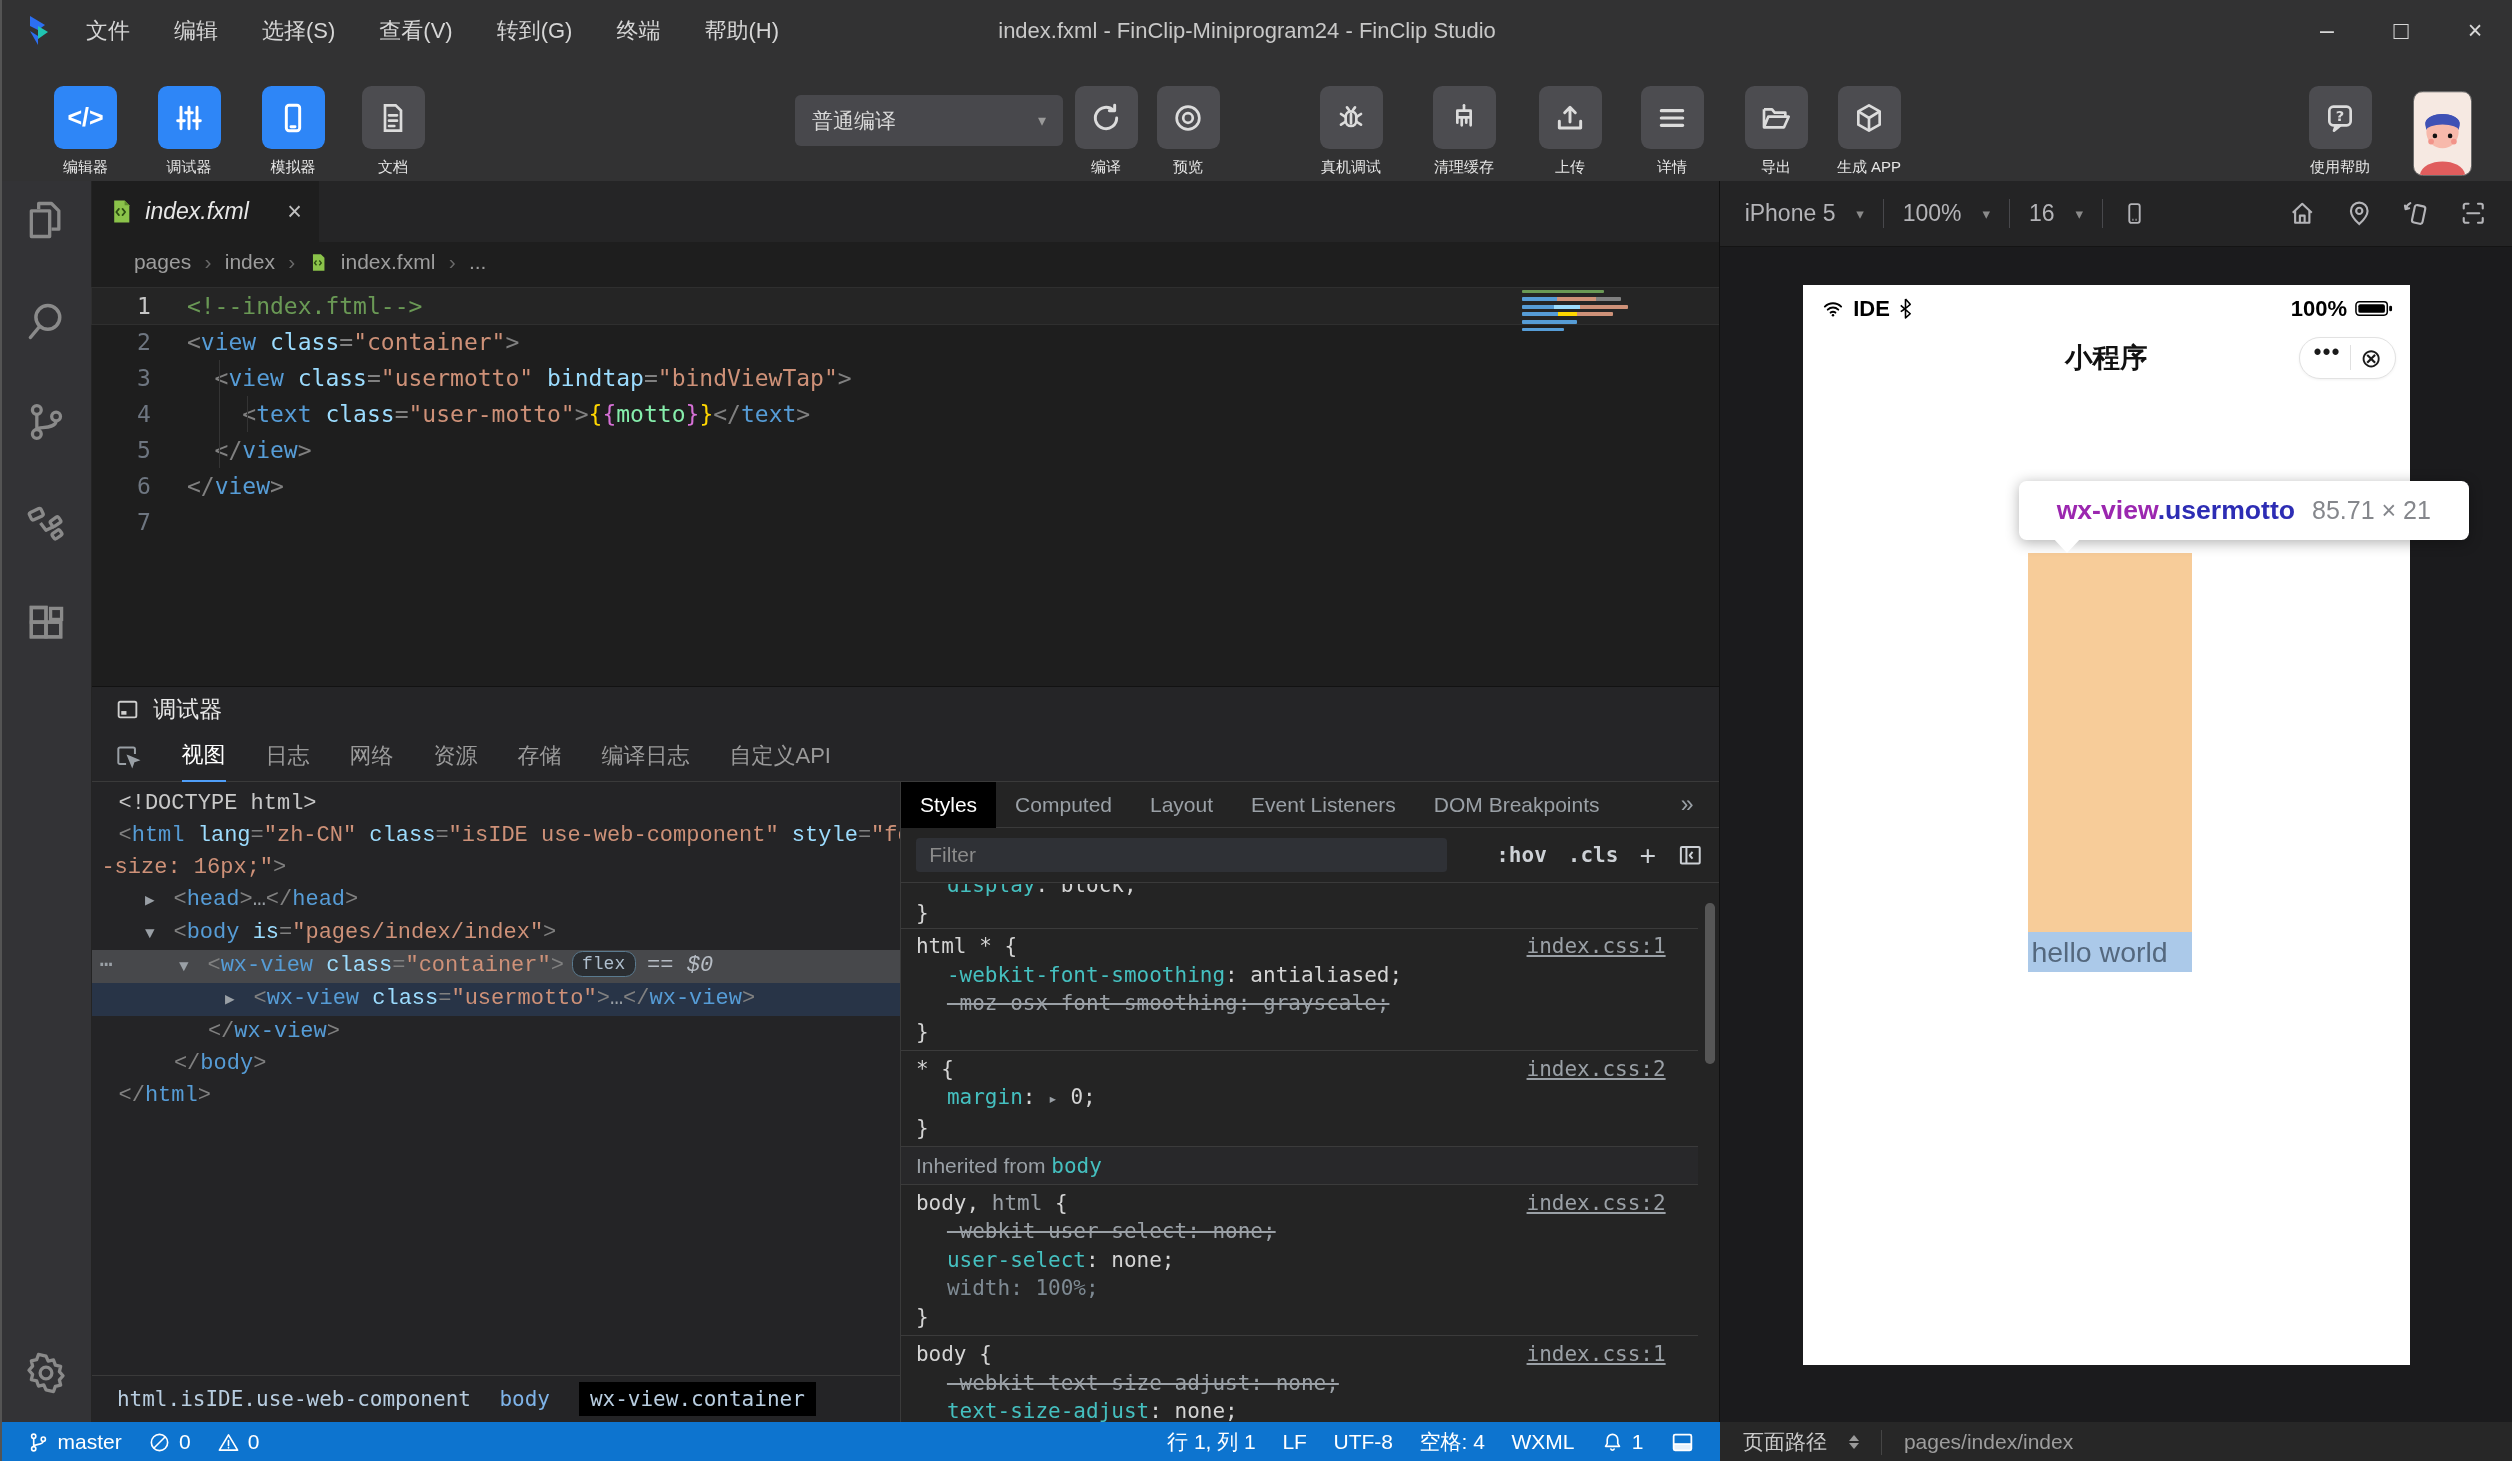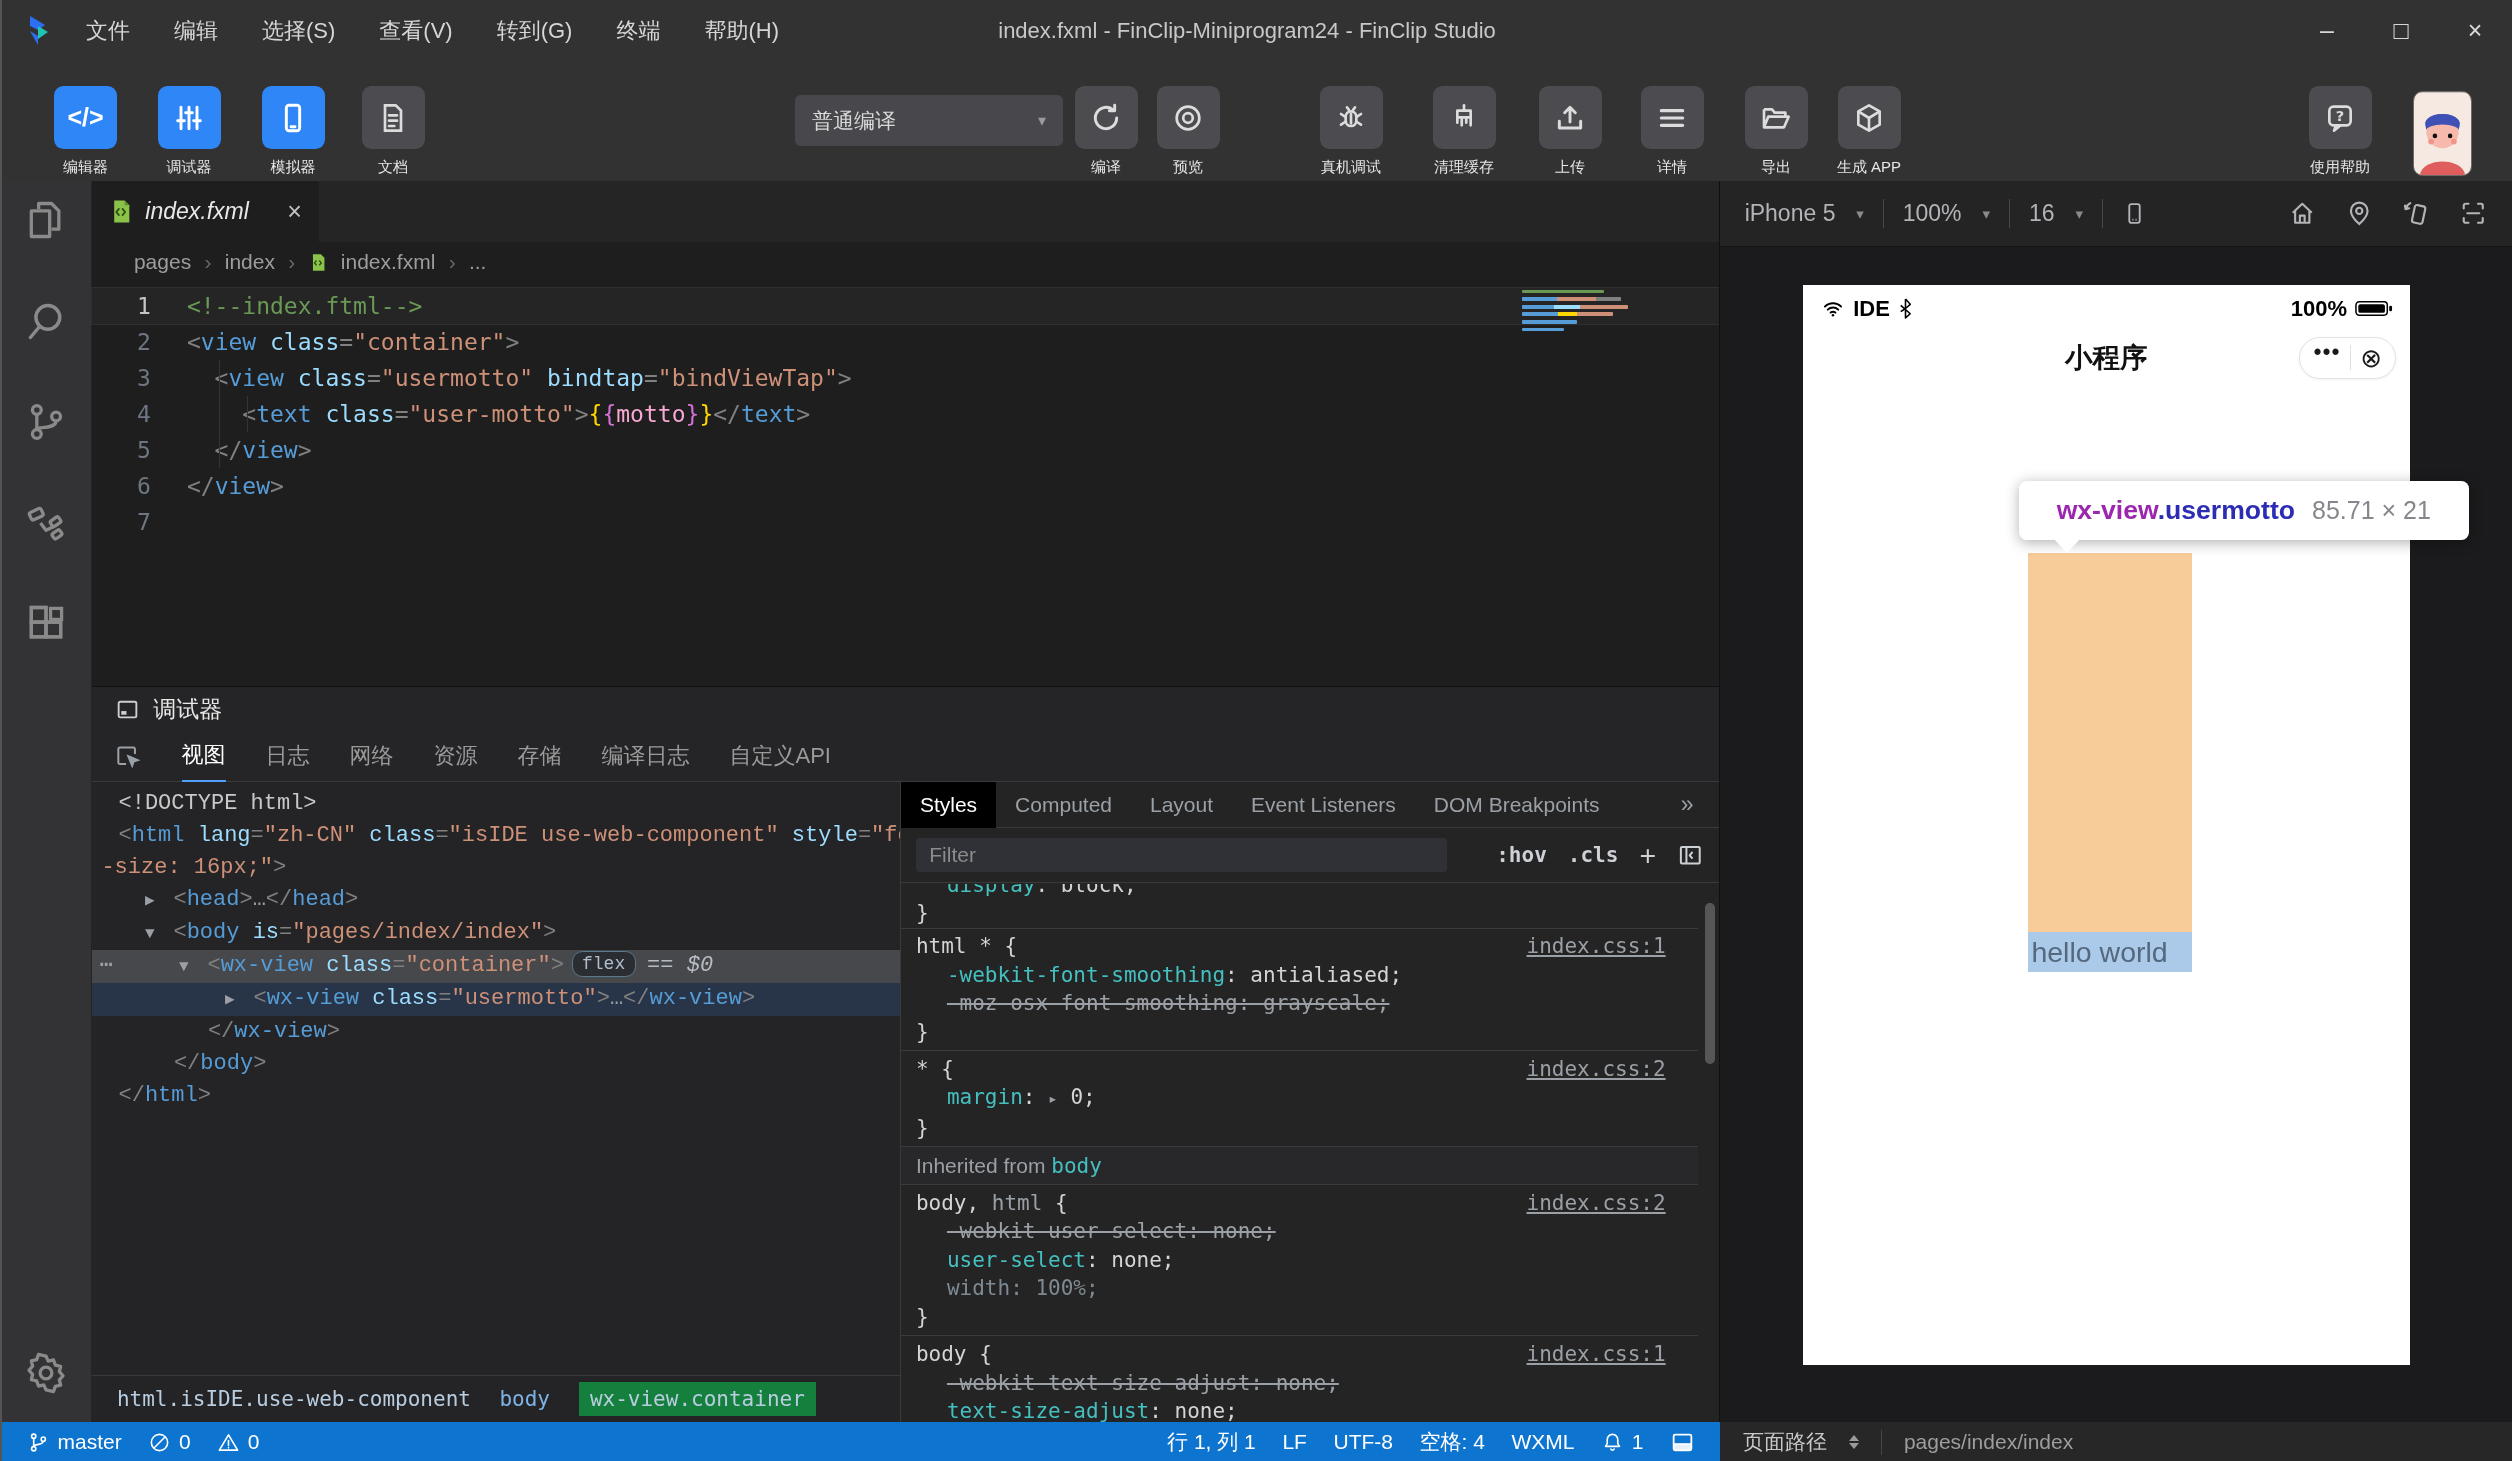--- a/index.html
+++ b/index.html
@@ -47,21 +47,21 @@
   .bc-sep{color:#6a6a6a}
 
   
   .editor{height:404px;position:relative;font-size:23px;padding-top:5.7px}
   .eline{display:flex;line-height:36px}
   .eline.cur{background:rgba(255,255,255,.03);outline:0.9px solid #2f2f2f}
   .lnum{width:95px;text-align:right;padding-right:36px;color:#6e7681;font-family:"DejaVu Sans Mono",monospace}
   .eline.cur .lnum{color:#c6c6c6}
   .lcontent{white-space:pre;font-family:"DejaVu Sans Mono",monospace}
   .c-comment{color:#6a9955}.c-punct{color:#808080}.c-tag{color:#569cd6}
-  .c-attr{color:#9cdcfe}.c-str{color:#ce9178}.c-text{color:#f9a8d4}
+  .c-attr{color:#9cdcfe}.c-str{color:#ce9178}.c-text{color:#86efac}
   .c-b1{color:#ffd700}.c-b2{color:#d670d6}
   .guide{position:absolute;width:0.9px;background:#343434}
   .minimap{position:absolute;right:91px;top:7.6px;width:106px}
   .minimap div{height:3.8px;margin-bottom:3.8px;border-radius:0.9px}
 
   
   .debugger{flex:1;display:flex;flex-direction:column;background:#242426;border-top:1.9px solid #121212}
   .dbg-header{height:44px;display:flex;align-items:center;gap:13.3px;padding-left:23px;color:#e8e8e8;font-size:23px;background:#252527}
   .dbg-tabs{height:51px;display:flex;align-items:center;gap:40px;padding-left:23px;background:#252527;border-bottom:0.9px solid #3a3a3a;font-size:22px;color:#9a9a9a}
   .dbg-tab{height:51px;display:flex;align-items:center}
@@ -73,21 +73,21 @@
   .drow .arrow{display:inline-block;width:28.5px;color:#9aa0a6;font-size:16px}
   .drow.selected{background:#47484b}
   .drow.hovered{background:#283447}
   .dots{position:absolute;left:7.6px;color:#9aa0a6}
   .flexbadge{display:inline-block;border:0.9px solid #5a7a8f;border-radius:10.4px;padding:0 9.5px;font-size:18px;line-height:24px;
     color:#aebecd;background:#2a2d31;margin:0 11.4px 0 7.6px;vertical-align:1.9px}
   .eq{color:#b6bcc4;font-style:italic}
   .dom-crumb{height:47px;border-top:0.9px solid #3a3a3a;display:flex;align-items:center;gap:28.5px;padding-left:25px;
     font-family:"DejaVu Sans Mono",monospace;font-size:21px;background:#242426}
   .crumb1{color:#b8cde0}.crumb2{color:#7eb3e8}
-  .crumb3{color:#b8cde0;background:#15803d;padding:4.7px 11.4px}
+  .crumb3{color:#b8cde0;background:#000000;padding:4.7px 11.4px}
 
   
   .styles-col{flex:1;position:relative;background:#242424}
   .sp-tabs{height:46px;display:flex;align-items:center;border-bottom:0.9px solid #3a3a3a;font-size:21px;color:#9aa0a6}
   .sp-tab{padding:0 19px;height:46px;display:flex;align-items:center}
   .sp-tab.active{background:#000;color:#fff}
   .sp-more{margin-left:auto;padding-right:25px;font-size:23px}
   .sp-filter{height:55px;display:flex;align-items:center;border-bottom:0.9px solid #3a3a3a;padding:0 15px}
   .filter-input{width:531px;height:34px;background:#2f3136;border-radius:3.8px;display:flex;align-items:center;
     padding:0 13.3px;color:#8b8b8b;font-size:21px}

